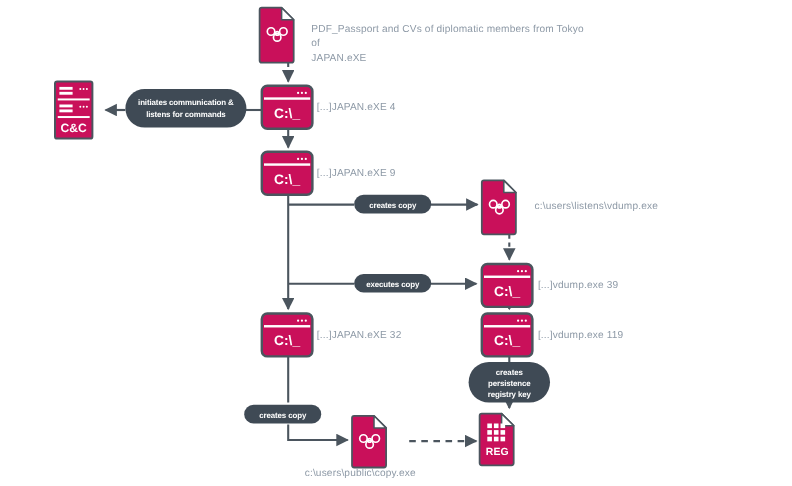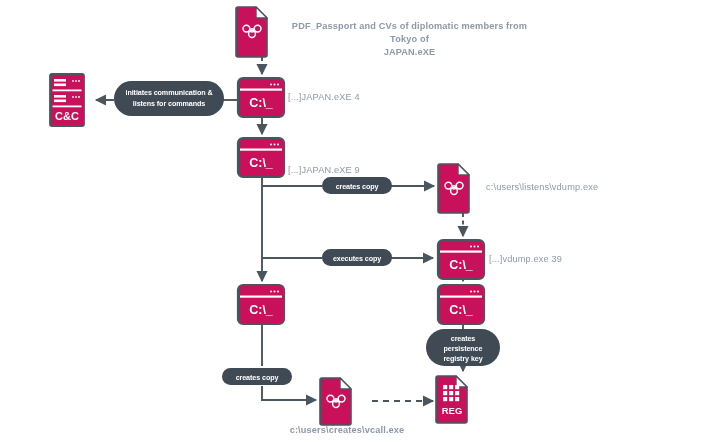--- a/index.html
+++ b/index.html
@@ -27,22 +27,21 @@
   }
   .node-label {
     position: absolute;
     color: #8d99a6;
     font-size: 9.2px;
     line-height: 13px;
     letter-spacing: 0.15px;
     white-space: pre-line;
   }
   .node-label.center {
-    text-align: center;
-    font-weight: bold;
+    text-align: left;
   }
   .pill-text {
     fill: #ffffff;
     font-family: "Liberation Sans", sans-serif;
     font-size: 7.2px;
     font-weight: bold;
     letter-spacing: -0.1px;
   }
   .ico-text {
     fill: #ffffff;
@@ -235,24 +234,26 @@
       <rect x="222" y="368" width="70" height="17" rx="8.5" fill="#3f4a55"></rect>
       <text class="pill-text" x="257" y="380" text-anchor="middle">creates copy</text>
     </g>
   </svg>
 
   <div class="node-label center" style="left:283px; top:20px; width:253px;">PDF_Passport and CVs of diplomatic members  from Tokyo of
 JAPAN.eXE</div>
 
   <div class="node-label" style="left:288px; top:91px; width:120px;">[...]JAPAN.eXE  4</div>
 
-  <div class="node-label" style="left:288px; top:151px; width:120px;margin-top:13px;">[...]JAPAN.eXE  9</div>
+  <div class="node-label" style="left:288px; top:151px; width:120px;">[...]JAPAN.eXE  9</div>
 
   <div class="node-label" style="left:486px; top:181px; width:190px;">c:\users\listens\vdump.exe</div>
 
   <div class="node-label" style="left:489px; top:253px; width:130px;">[...]vdump.exe  39</div>
 
-
-
-  <div class="node-label center" style="left:277px; top:424px; width:140px;">c:\users\creates\vcall.exe</div>
+  <div class="node-label" style="left:288px; top:298px; width:135px;">[...]JAPAN.eXE  32</div>
+
+  <div class="node-label" style="left:489px; top:298px; width:135px;">[...]vdump.exe  119</div>
+
+  <div class="node-label center" style="left:277px; top:424px; width:140px;">c:\users\public\copy.exe</div>
 
 
 </div>
 
 </body></html>

